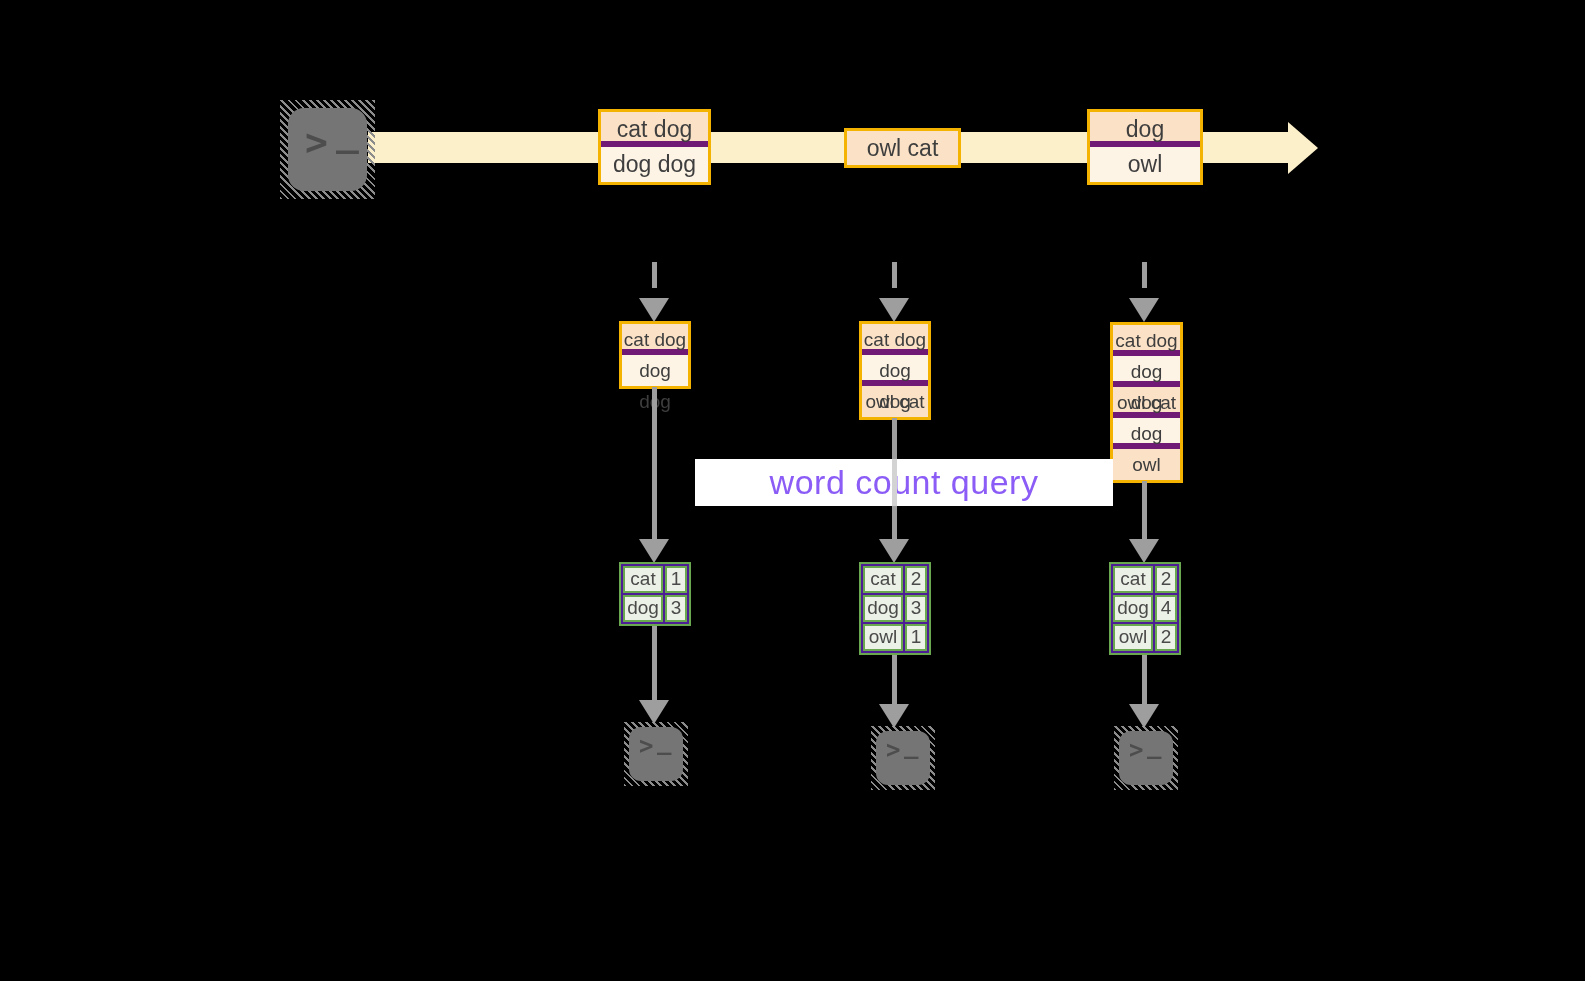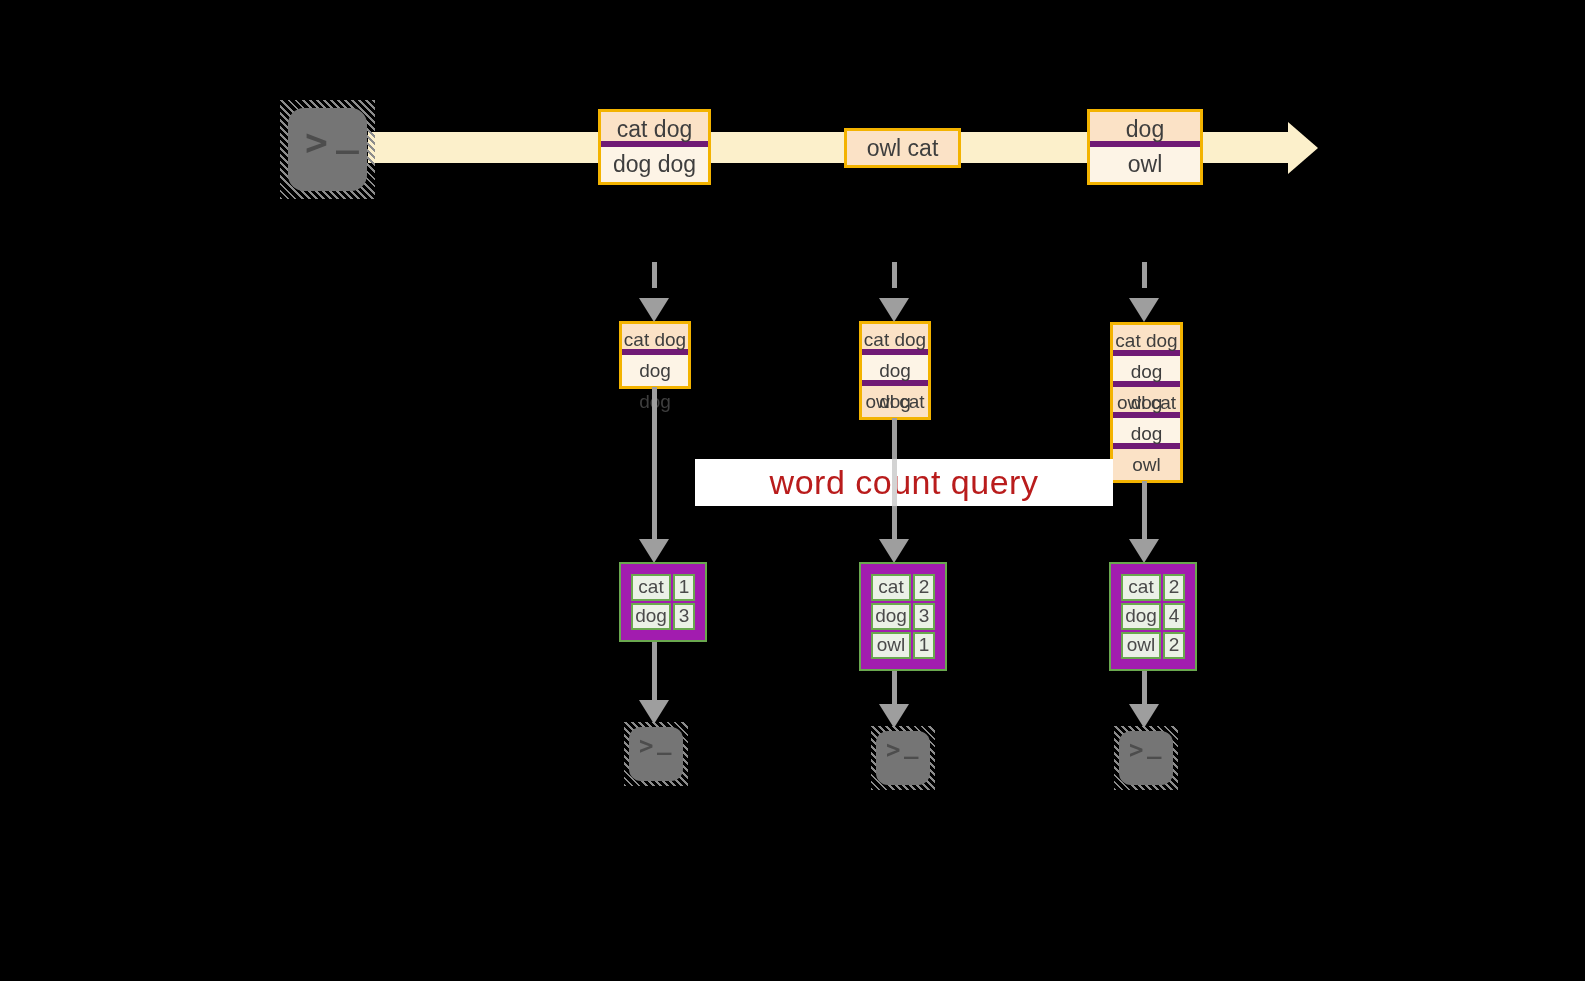--- a/index.html
+++ b/index.html
@@ -33,25 +33,25 @@
   .obox .big:first-child{height:35px;}
 
   
   .vseg{position:absolute;width:5px;background:#9e9e9e;z-index:2;}
   .vhead{position:absolute;width:0;height:0;border-left:15px solid transparent;
          border-right:15px solid transparent;border-top:24px solid #9e9e9e;z-index:2;}
   .vseg.faint{background:#d3d3d3;z-index:6;}
 
   
   .qband{position:absolute;background:#ffffff;z-index:4;display:flex;align-items:center;justify-content:center;}
-  .qband span{font-size:34px;color:#b91c1c;letter-spacing:0.5px;}
+  .qband span{font-size:34px;color:#8b5cf6;letter-spacing:0.5px;}
 
   
-  .gtable{position:absolute;display:grid;grid-template-columns:40px 22px;gap:2px;padding:10px;
-          background:#a21caf;border:2px solid #6aa84f;z-index:3;}
+  .gtable{position:absolute;display:grid;grid-template-columns:40px 22px;gap:2px;padding:2px;
+          background:#4c1d95;border:2px solid #6aa84f;z-index:3;}
   .gcell{box-sizing:border-box;height:27px;background:#ebf1e6;border:2px solid #6aa84f;
          text-align:center;line-height:22px;font-size:19px;color:#4a4a4a;}
 </style>
 </head>
 <body>
 
 <div id="canvas">
 
   <div class="band" style="left:368px;top:132px;width:920px;height:31px"></div>
   <div class="band-head" style="left:1288px;top:122px"></div>

